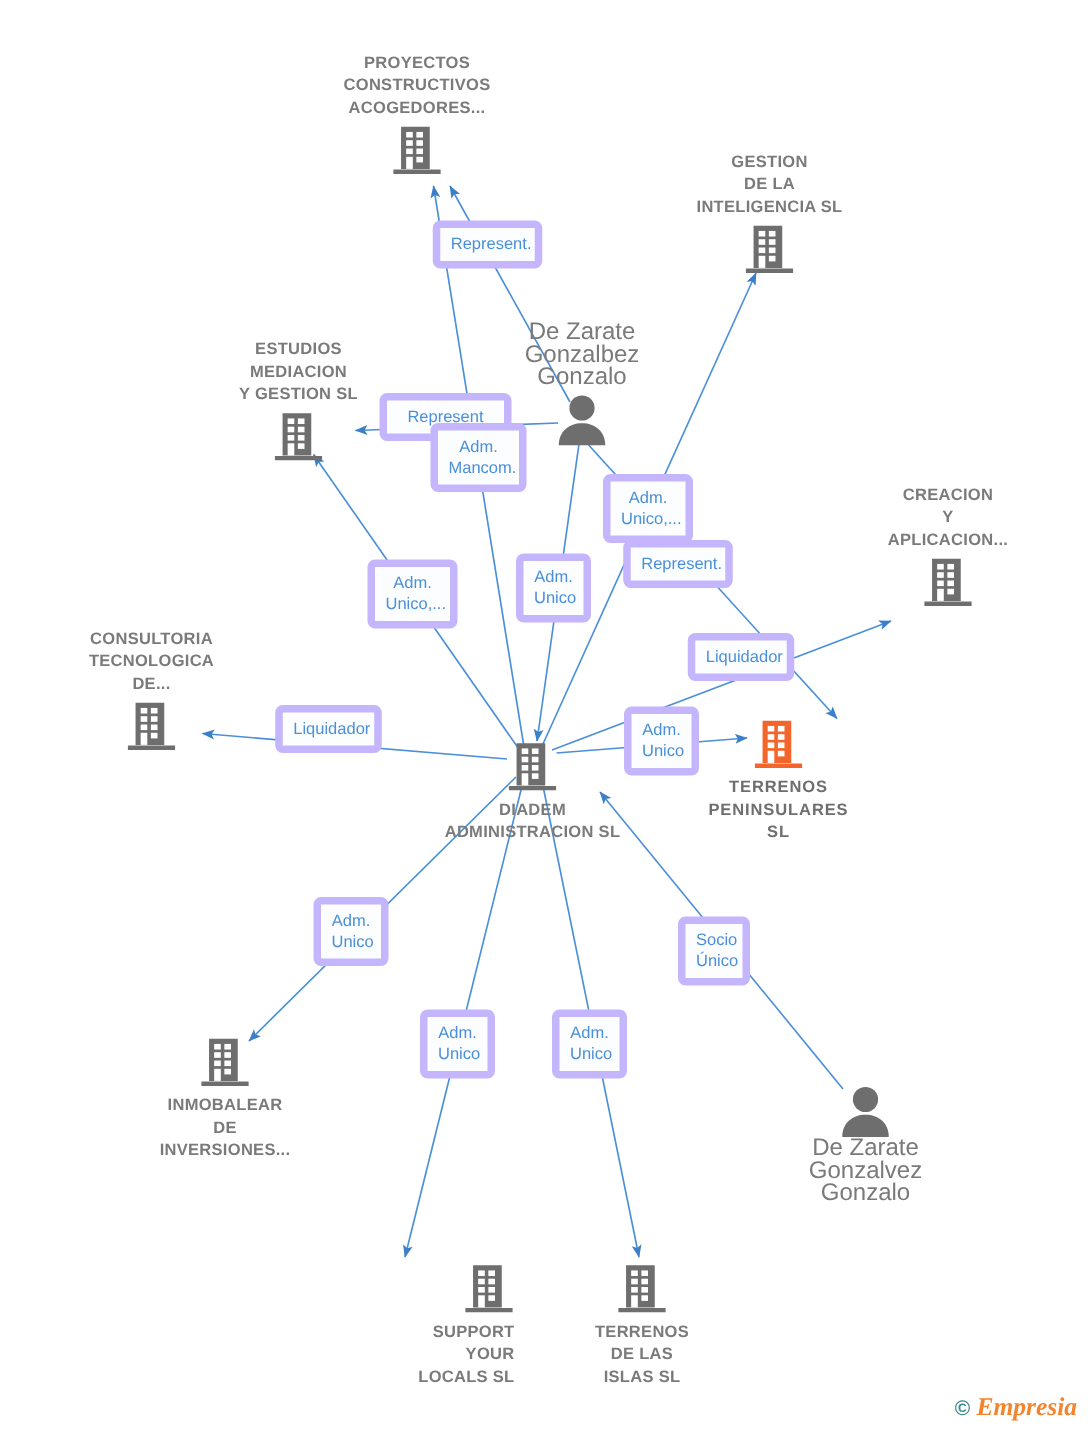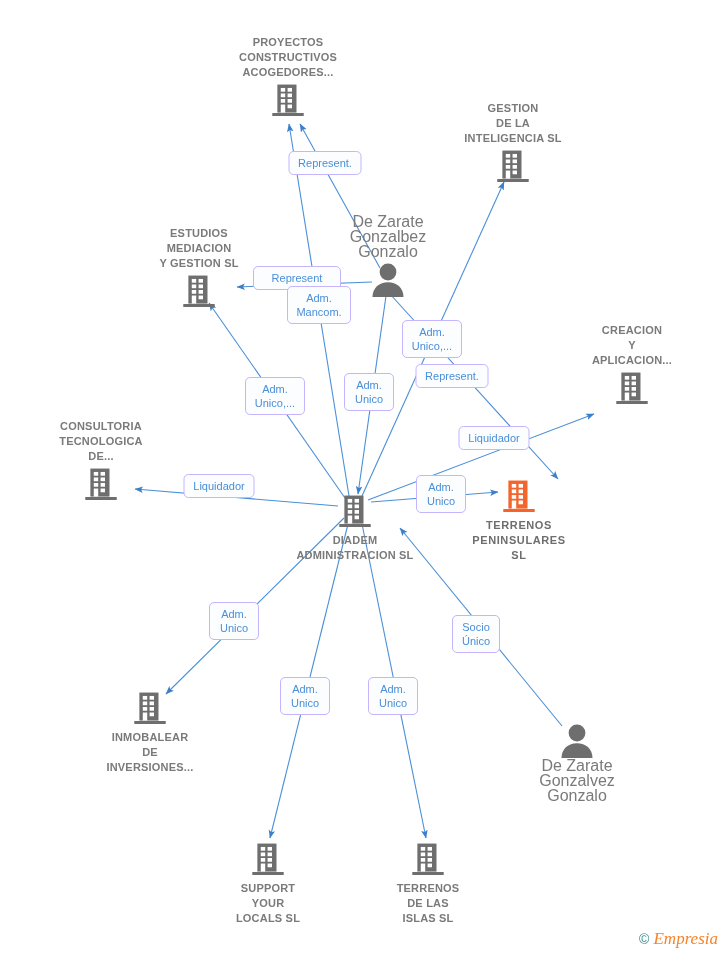--- a/index.html
+++ b/index.html
@@ -61,38 +61,39 @@
     color: #6e6e6e;
     letter-spacing: 0.6px;
   }
   .node.label-above .node-label {
     margin-bottom: 2px;
   }
   .edge-label {
     position: absolute;
     transform: translate(-50%, -50%);
     background: #fbfdff;
-    border: 1px solid #c4b5fd;
+    border: 5px solid #c4b5fd;
     border-radius: 5px;
     color: #4a8fd8;
     font-size: 11px;
     line-height: 14px;
     text-align: center;
     padding: 4px 7px;
     white-space: pre-line;
     box-sizing: border-box;
     pointer-events: auto;
   }
   .watermark {
     position: absolute;
     right: 10px;
     bottom: 12px;
     font-size: 15px;
     line-height: 18px;
     white-space: nowrap;
+    font-weight: bold;
   }
   .watermark .wm-c {
     color: #3c8c93;
     font-size: 14px;
   }
   .watermark .wm-name {
     color: #f4842c;
     font-family: "Liberation Serif", serif;
     font-style: italic;
     font-size: 17px;
@@ -121,21 +122,21 @@
         <path d="M 390,294 L 558,479" stroke="#4a8fd8" stroke-width="1.1" fill="none" marker-end="url(#arrowhead)"></path>
         <path d="M 386,296 L 358,494" stroke="#4a8fd8" stroke-width="1.1" fill="none" marker-end="url(#arrowhead)"></path>
         <path d="M 344,518 L 166,694" stroke="#4a8fd8" stroke-width="1.1" fill="none" marker-end="url(#arrowhead)"></path>
         <path d="M 348,524 L 270,838" stroke="#4a8fd8" stroke-width="1.1" fill="none" marker-end="url(#arrowhead)"></path>
         <path d="M 362,524 L 426,838" stroke="#4a8fd8" stroke-width="1.1" fill="none" marker-end="url(#arrowhead)"></path>
         <path d="M 562,726 L 400,528" stroke="#4a8fd8" stroke-width="1.1" fill="none" marker-end="url(#arrowhead)"></path>
       </g>
   </svg>
 
   <div id="nodes-group">
-      <div class="node label-above" style="left: 288px; top: 35px;">
+      <div class="node label-above" style="left: 278px; top: 35px;">
         <span class="node-label">PROYECTOS
 CONSTRUCTIVOS
 ACOGEDORES...</span>
         <span class="icon-wrap"><svg viewBox="0 0 40 40" width="34" height="34">
             <path d="M7.5,3 L30,3 L30,36 L7.5,36 Z" fill="#6e6e6e"></path>
             <path d="M1.5,36.5 L38.5,36.5 L38.5,40 L1.5,40 Z" fill="#6e6e6e"></path>
             <rect x="11.5" y="7" width="5.2" height="4.4" fill="#ffffff"></rect>
             <rect x="19.5" y="7" width="5.2" height="4.4" fill="#ffffff"></rect>
             <rect x="11.5" y="13.5" width="5.2" height="4.4" fill="#ffffff"></rect>
             <rect x="19.5" y="13.5" width="5.2" height="4.4" fill="#ffffff"></rect>
@@ -274,21 +275,21 @@
       </div>
       <div class="node person " style="left: 577px; top: 722px;">
         <span class="icon-wrap"><svg viewBox="0 0 40 36" width="40" height="36">
             <circle cx="20" cy="11" r="8.4" fill="#6e6e6e"></circle>
             <path d="M4.5 36 C4.5 26.4 11.5 21.2 20 21.2 C28.5 21.2 35.5 26.4 35.5 36 Z" fill="#6e6e6e"></path>
           </svg></span>
         <span class="node-label">De Zarate
 Gonzalvez
 Gonzalo</span>
       </div>
-      <div class="node " style="left: 268px; top: 841px;">
+      <div class="node " style="left: 268px; top: 841px; text-align: right;">
         <span class="icon-wrap"><svg viewBox="0 0 40 40" width="34" height="34">
             <path d="M7.5,3 L30,3 L30,36 L7.5,36 Z" fill="#6e6e6e"></path>
             <path d="M1.5,36.5 L38.5,36.5 L38.5,40 L1.5,40 Z" fill="#6e6e6e"></path>
             <rect x="11.5" y="7" width="5.2" height="4.4" fill="#ffffff"></rect>
             <rect x="19.5" y="7" width="5.2" height="4.4" fill="#ffffff"></rect>
             <rect x="11.5" y="13.5" width="5.2" height="4.4" fill="#ffffff"></rect>
             <rect x="19.5" y="13.5" width="5.2" height="4.4" fill="#ffffff"></rect>
             <rect x="11.5" y="20" width="5.2" height="4.4" fill="#ffffff"></rect>
             <rect x="19.5" y="20" width="5.2" height="4.4" fill="#ffffff"></rect>
             <rect x="19.5" y="26.5" width="5.2" height="4.4" fill="#ffffff"></rect>

